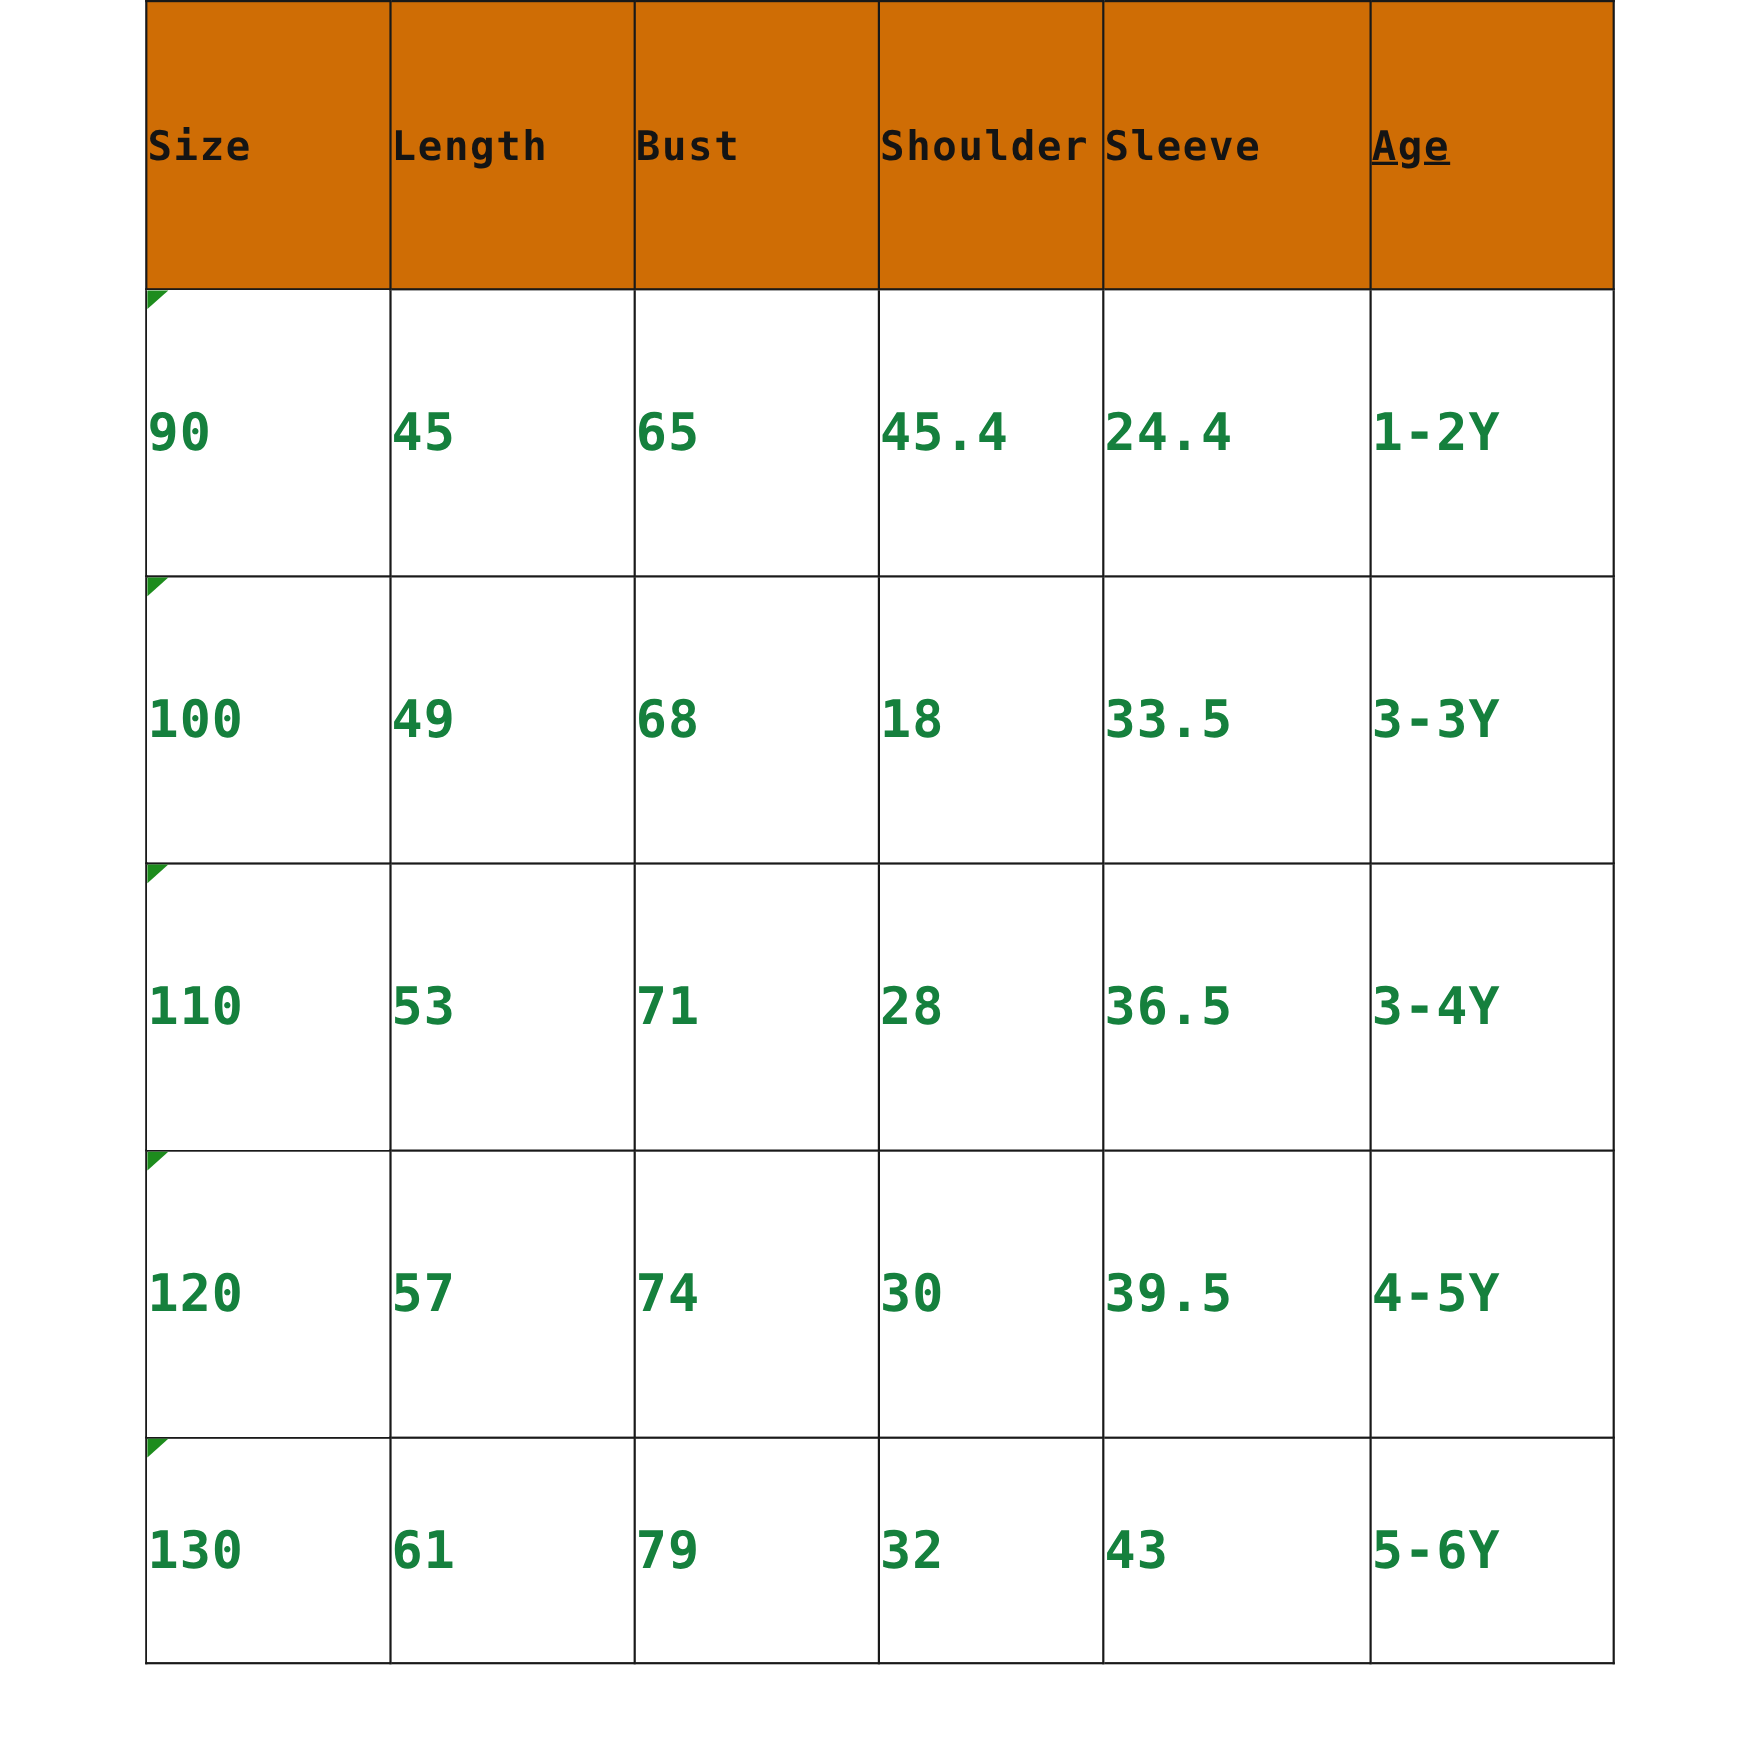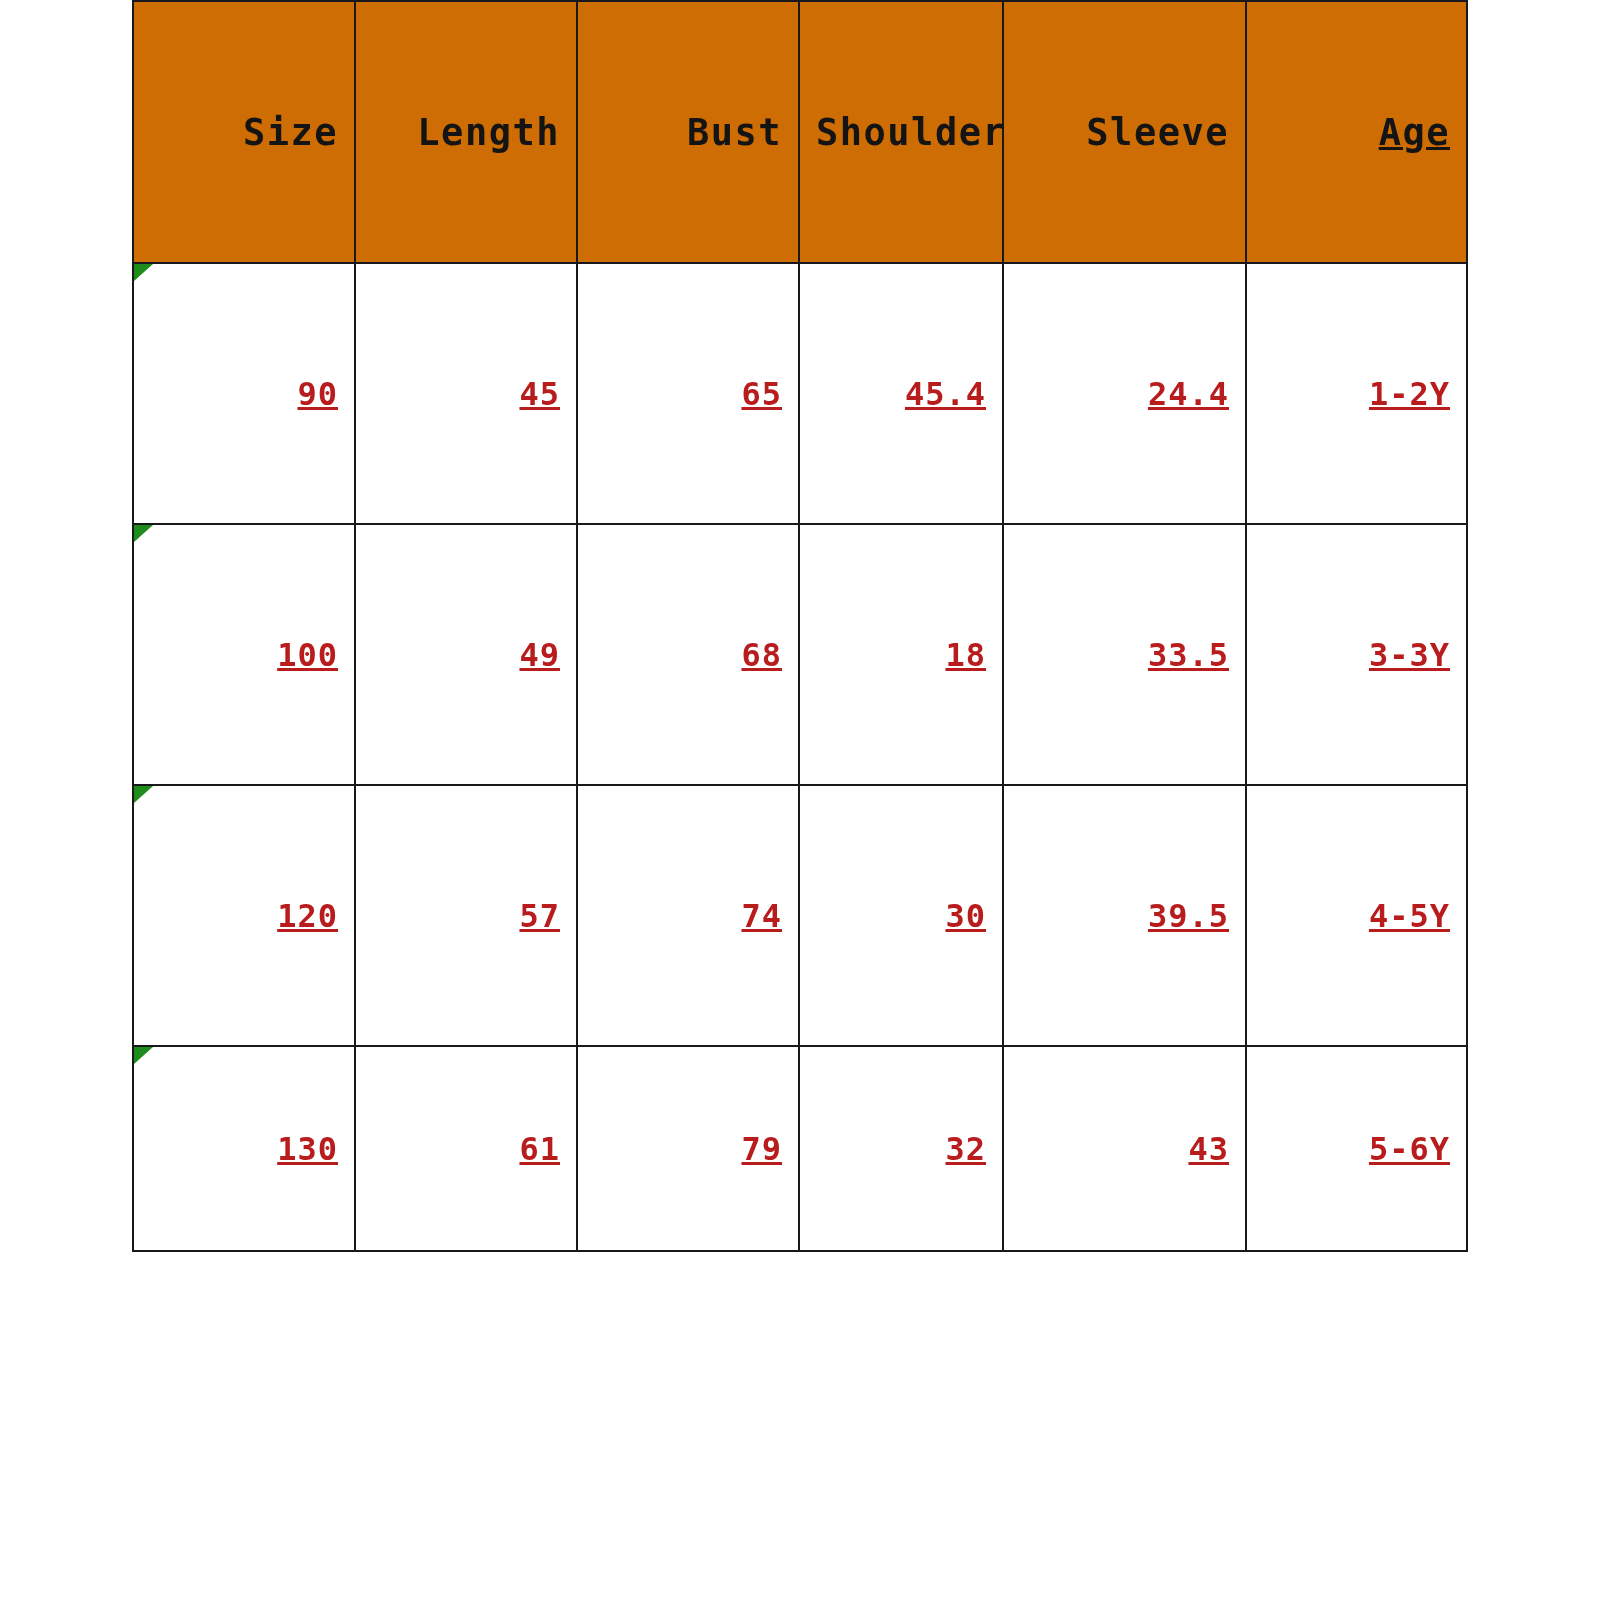--- a/index.html
+++ b/index.html
@@ -27,23 +27,23 @@
     position: absolute;
     left: 132px;
     top: 0px;
     width: 1334px;
     border-collapse: collapse;
     table-layout: fixed;
   }
 
   #size-chart td,
   #size-chart th {
-    padding: 16px;
+    padding: 0;
     margin: 0;
-    text-align: right;
+    text-align: left;
     vertical-align: middle;
     border: 2px solid #191919;
     box-sizing: border-box;
   }
 
   
   col.c-size     { width: 222px; }
   col.c-length   { width: 222px; }
   col.c-bust     { width: 222px; }
   col.c-shoulder { width: 204px; }
@@ -64,25 +64,24 @@
   }
   thead th.first-col { border-left: 2px solid #e6e6e6; }
   thead th.last-col  { border-right: 2px solid #191919; text-decoration: underline; }
 
   
   tbody tr { height: 261px; }
   tbody tr.last-row { height: 205px; }
 
   tbody td {
     background: #ffffff;
-    color: #b91c1c;
-    font-size: 32px;
+    color: #15803d;
+    font-size: 47px;
     font-weight: 700;
     letter-spacing: 1px;
-    text-decoration: underline;
   }
 
   
   tbody td.first-col {
     position: relative;
     border-left: 2px solid #e4e4e4;
   }
   tbody td.last-col { border-right: 2px solid #191919; }
   tbody tr.last-row td { border-bottom: 4px solid #111111; }
 
@@ -166,20 +165,41 @@
             <span class="cell-text">18</span>
           </td>
         <td>
             <span class="cell-text">33.5</span>
           </td>
         <td class="last-col">
             <span class="cell-text">3-3Y</span>
           </td>
       </tr>
 
+      <tr>
+        <td class="first-col">
+          <span class="cell-flag"></span>
+          <span class="cell-text">110</span>
+        </td>
+        <td>
+            <span class="cell-text">53</span>
+          </td>
+        <td>
+            <span class="cell-text">71</span>
+          </td>
+        <td>
+            <span class="cell-text">28</span>
+          </td>
+        <td>
+            <span class="cell-text">36.5</span>
+          </td>
+        <td class="last-col">
+            <span class="cell-text">3-4Y</span>
+          </td>
+      </tr>
 
       <tr>
         <td class="first-col">
           <span class="cell-flag"></span>
           <span class="cell-text">120</span>
         </td>
         <td>
             <span class="cell-text">57</span>
           </td>
         <td>

